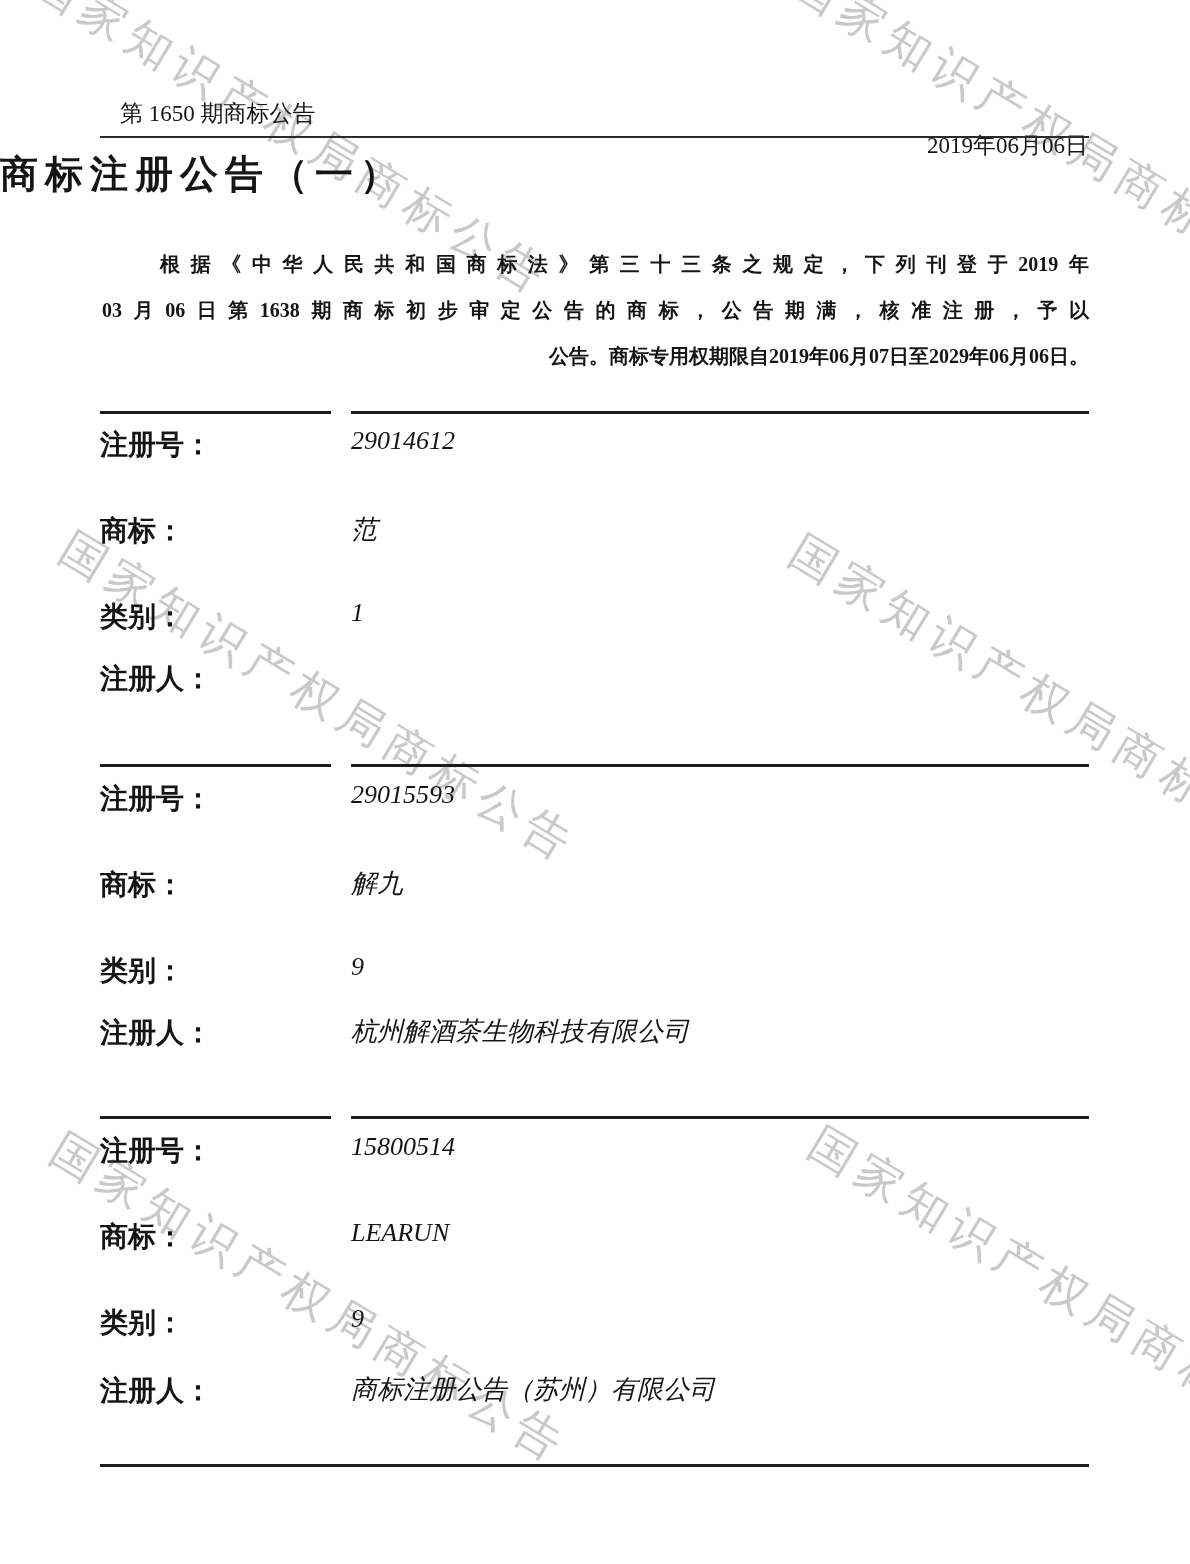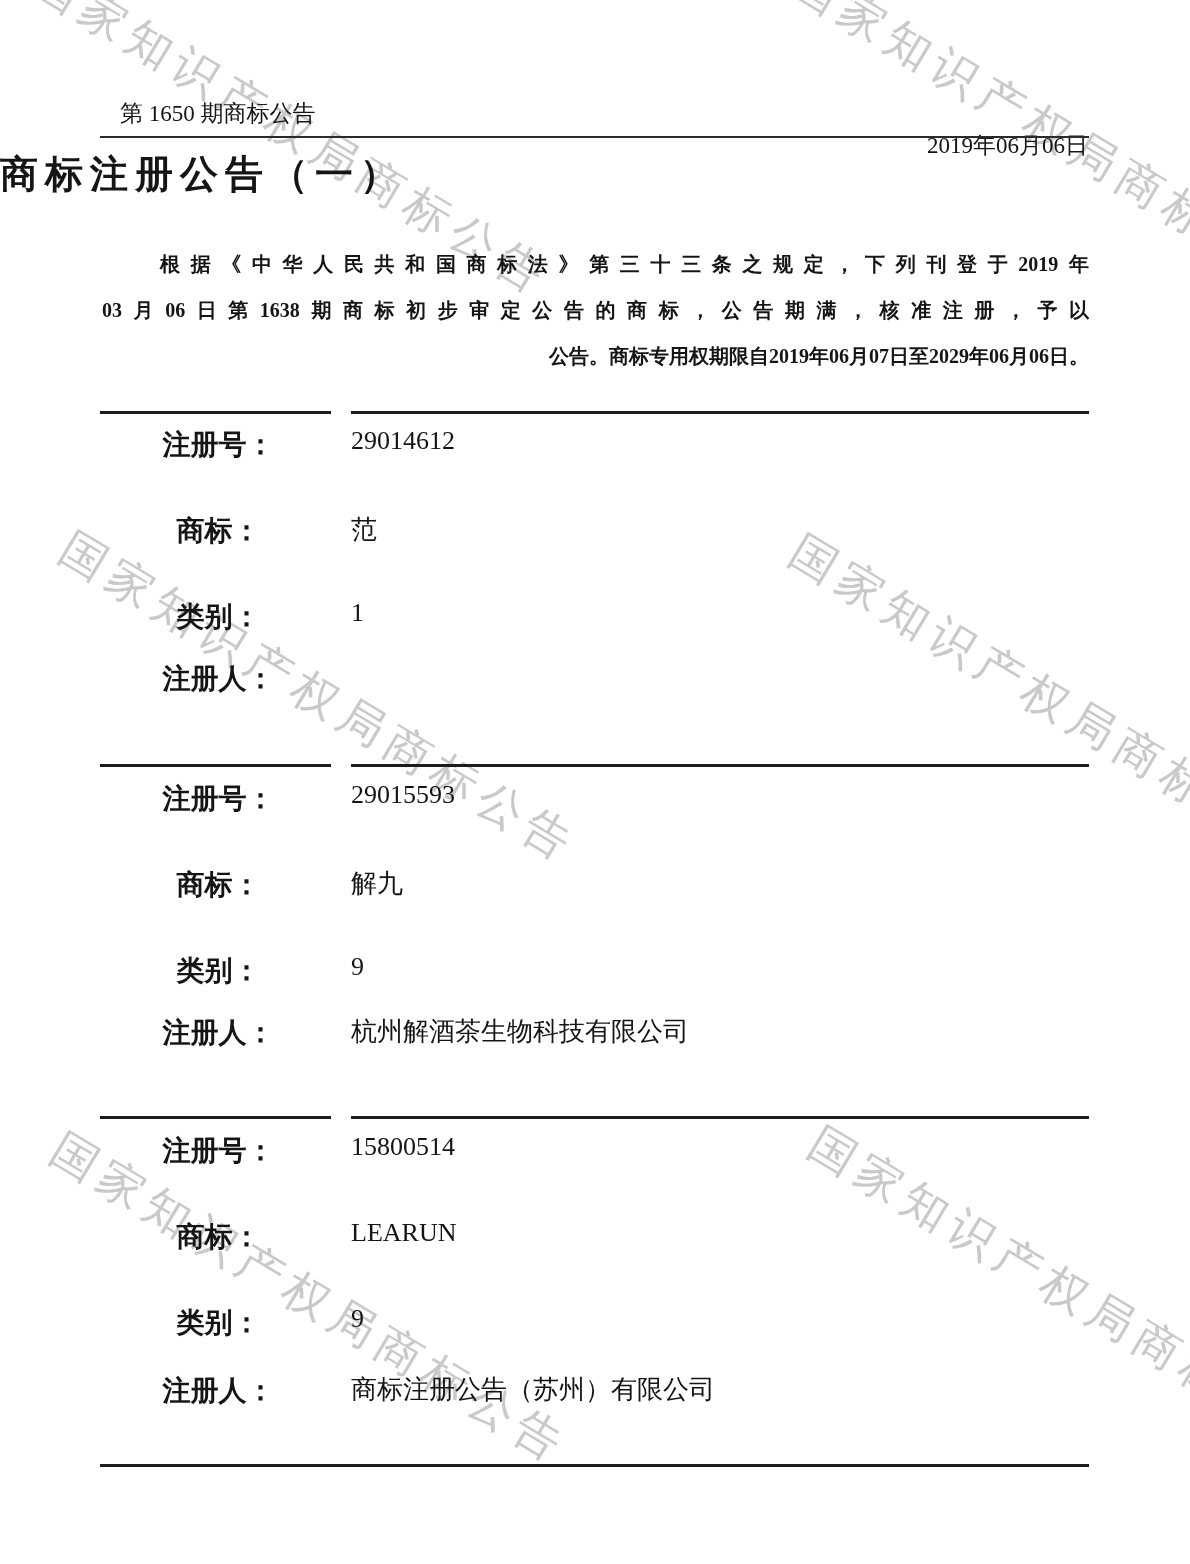--- a/index.html
+++ b/index.html
@@ -40,25 +40,25 @@
   .rule .seg{position:absolute;top:0;height:3px;background:#1c1c1c;}
   .rule .seg-l{left:0;width:231px;}
   .rule .seg-r{left:251px;width:738px;}
   .rule .seg-full{left:0;width:989px;}
   .rule-1{top:411px;}
   .rule-2{top:764px;}
   .rule-3{top:1116px;}
   .rule-4{top:1464px;}
   
   .flabel{
-    position:absolute;left:100px;width:237px;text-align:center;z-index:2;
+    position:absolute;left:100px;width:237px;text-align:left;z-index:2;
     font-size:28px;font-weight:bold;
     font-family:Liberation Serif, serif;
   }
-  .fvalue{position:absolute;left:351px;z-index:2;font-size:26px;}
+  .fvalue{position:absolute;left:351px;z-index:2;font-size:26px;font-style:italic;}
   
   .r1a{top:426px;} .r1b{top:512px;} .r1c{top:598px;} .r1d{top:660px;}
   
   .r2a{top:780px;} .r2b{top:866px;} .r2c{top:952px;} .r2d{top:1014px;}
   
   .r3a{top:1132px;} .r3b{top:1218px;} .r3c{top:1304px;} .r3d{top:1372px;}
 </style>
 </head>
 <body>
 

